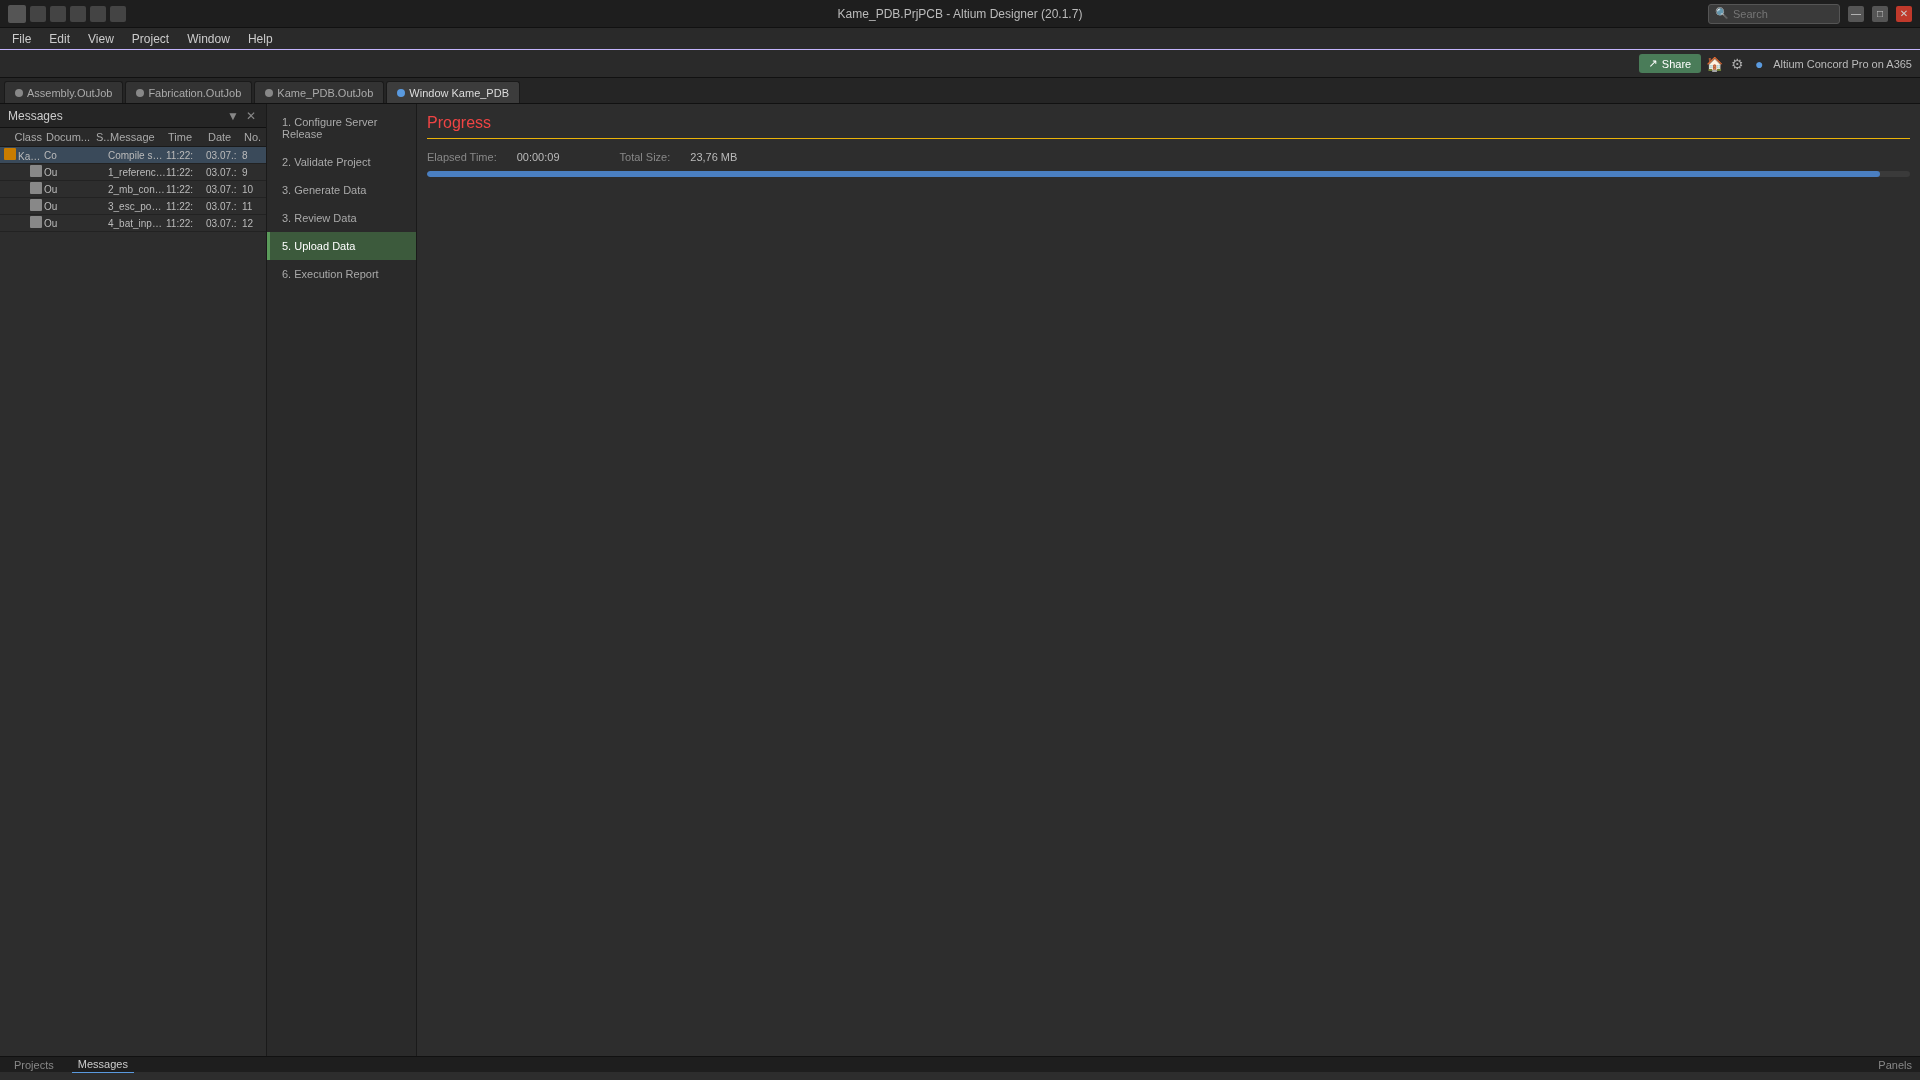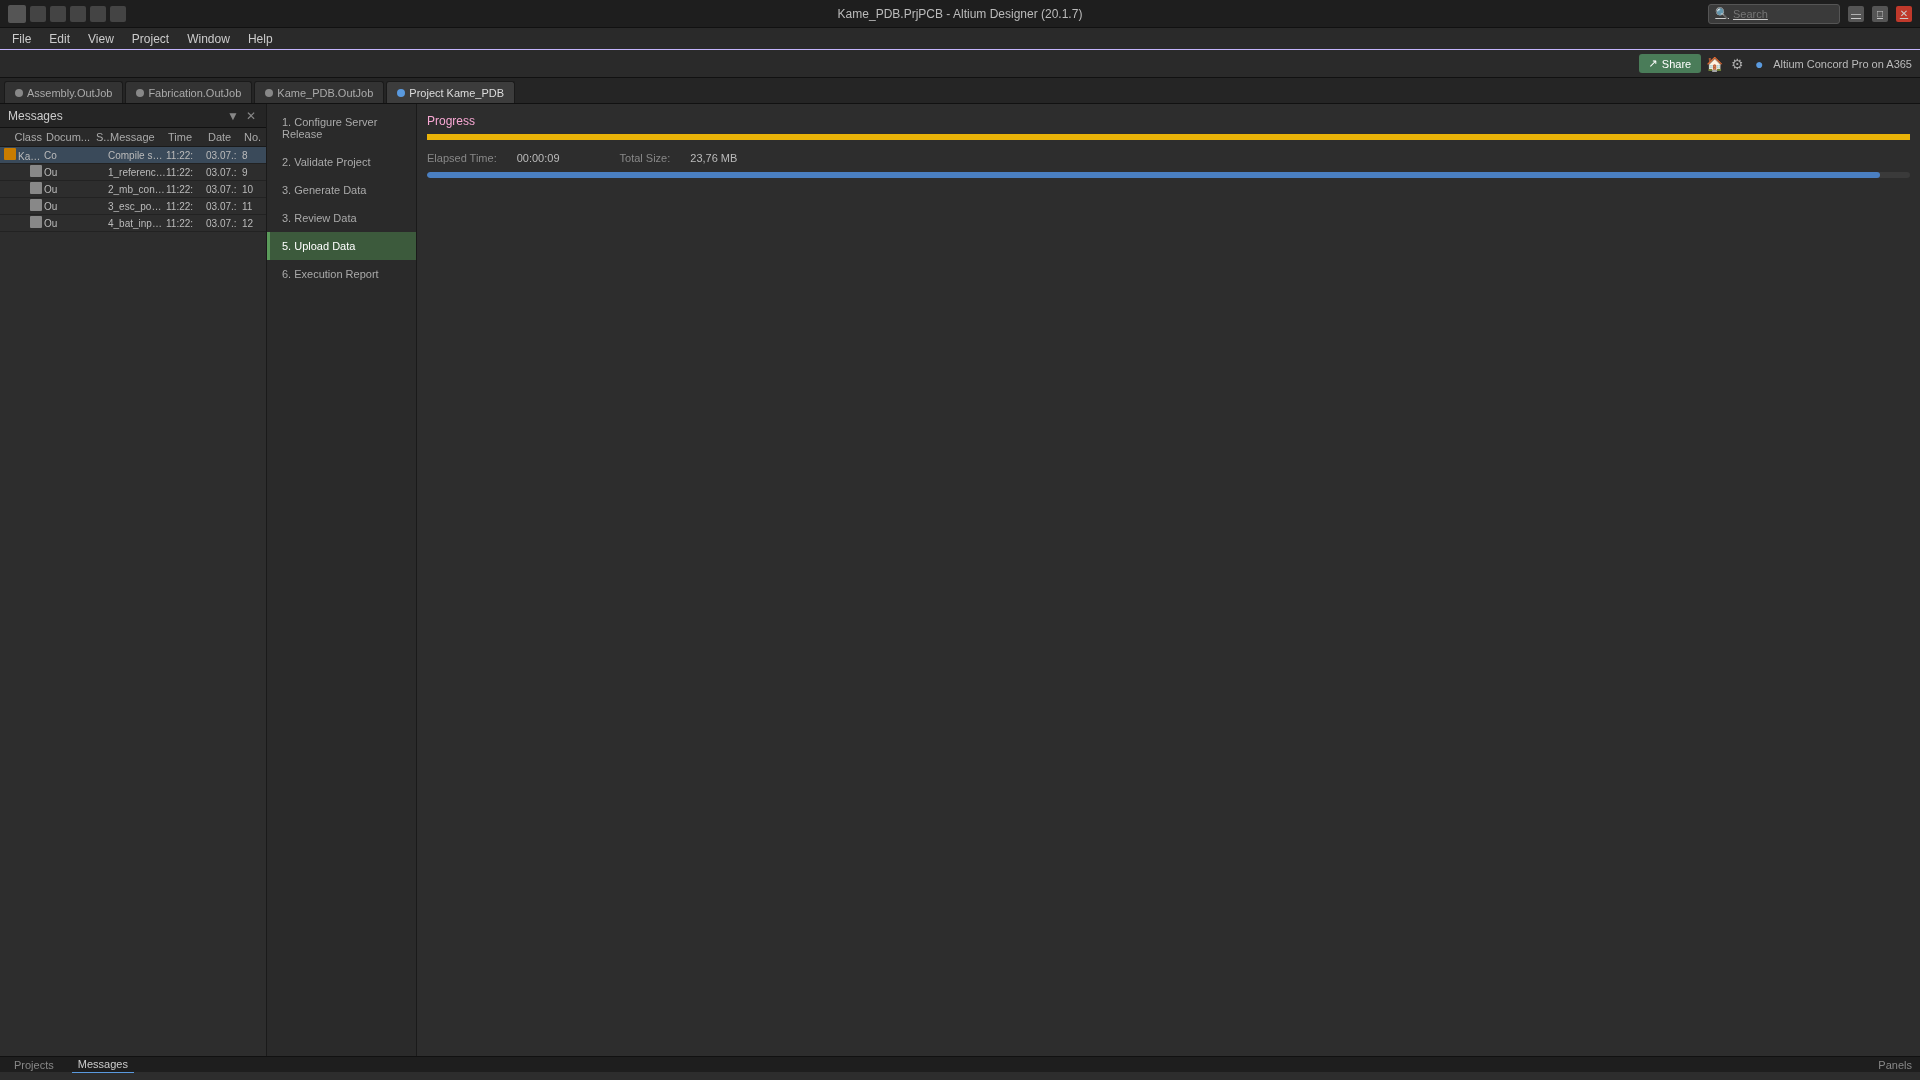--- a/index.html
+++ b/index.html
@@ -15,21 +15,20 @@
 
     
     #title-bar {
       height: 28px;
       background: #1e1e1e;
       display: flex;
       align-items: center;
       justify-content: space-between;
       padding: 0 8px;
       border-bottom: 1px solid #111;
-      text-decoration: underline;
     }
     #title-bar-left {
       display: flex;
       align-items: center;
       gap: 4px;
     }
     .toolbar-icon {
       width: 18px;
       height: 18px;
       background: #555;
@@ -291,25 +290,25 @@
 
     
     #content-panel {
       flex: 1;
       background: #2d2d2d;
       padding: 10px;
       display: flex;
       flex-direction: column;
     }
     #progress-header {
-      font-size: 12px;
-      color: #f9a8d4;
+      font-size: 16px;
+      color: #ef4444;
       margin-bottom: 12px;
       padding-bottom: 6px;
-      border-bottom: 6px solid #eab308;
+      border-bottom: 1px solid #eab308;
     }
     #progress-info {
       display: flex;
       align-items: center;
       gap: 20px;
       margin-bottom: 8px;
       font-size: 11px;
       color: #aaa;
     }
     .info-label { color: #888; }
@@ -417,21 +416,21 @@
   <div class="tab">
     <span class="tab-dot" style="background:#888;"></span>
     <span>Fabrication.OutJob</span>
   </div>
   <div class="tab">
     <span class="tab-dot" style="background:#888;"></span>
     <span>Kame_PDB.OutJob</span>
   </div>
   <div class="tab active">
     <span class="tab-dot" style="background:#5a9adf;"></span>
-    <span>Project Kame_PDB</span>
+    <span>Window Kame_PDB</span>
   </div>
 </div>
 
 <div id="main-layout">
 
   <div id="messages-panel">
     <div id="messages-header">
       <span id="messages-header-title">Messages</span>
       <div id="messages-header-icons">
         <span class="msg-header-icon">▼</span>

